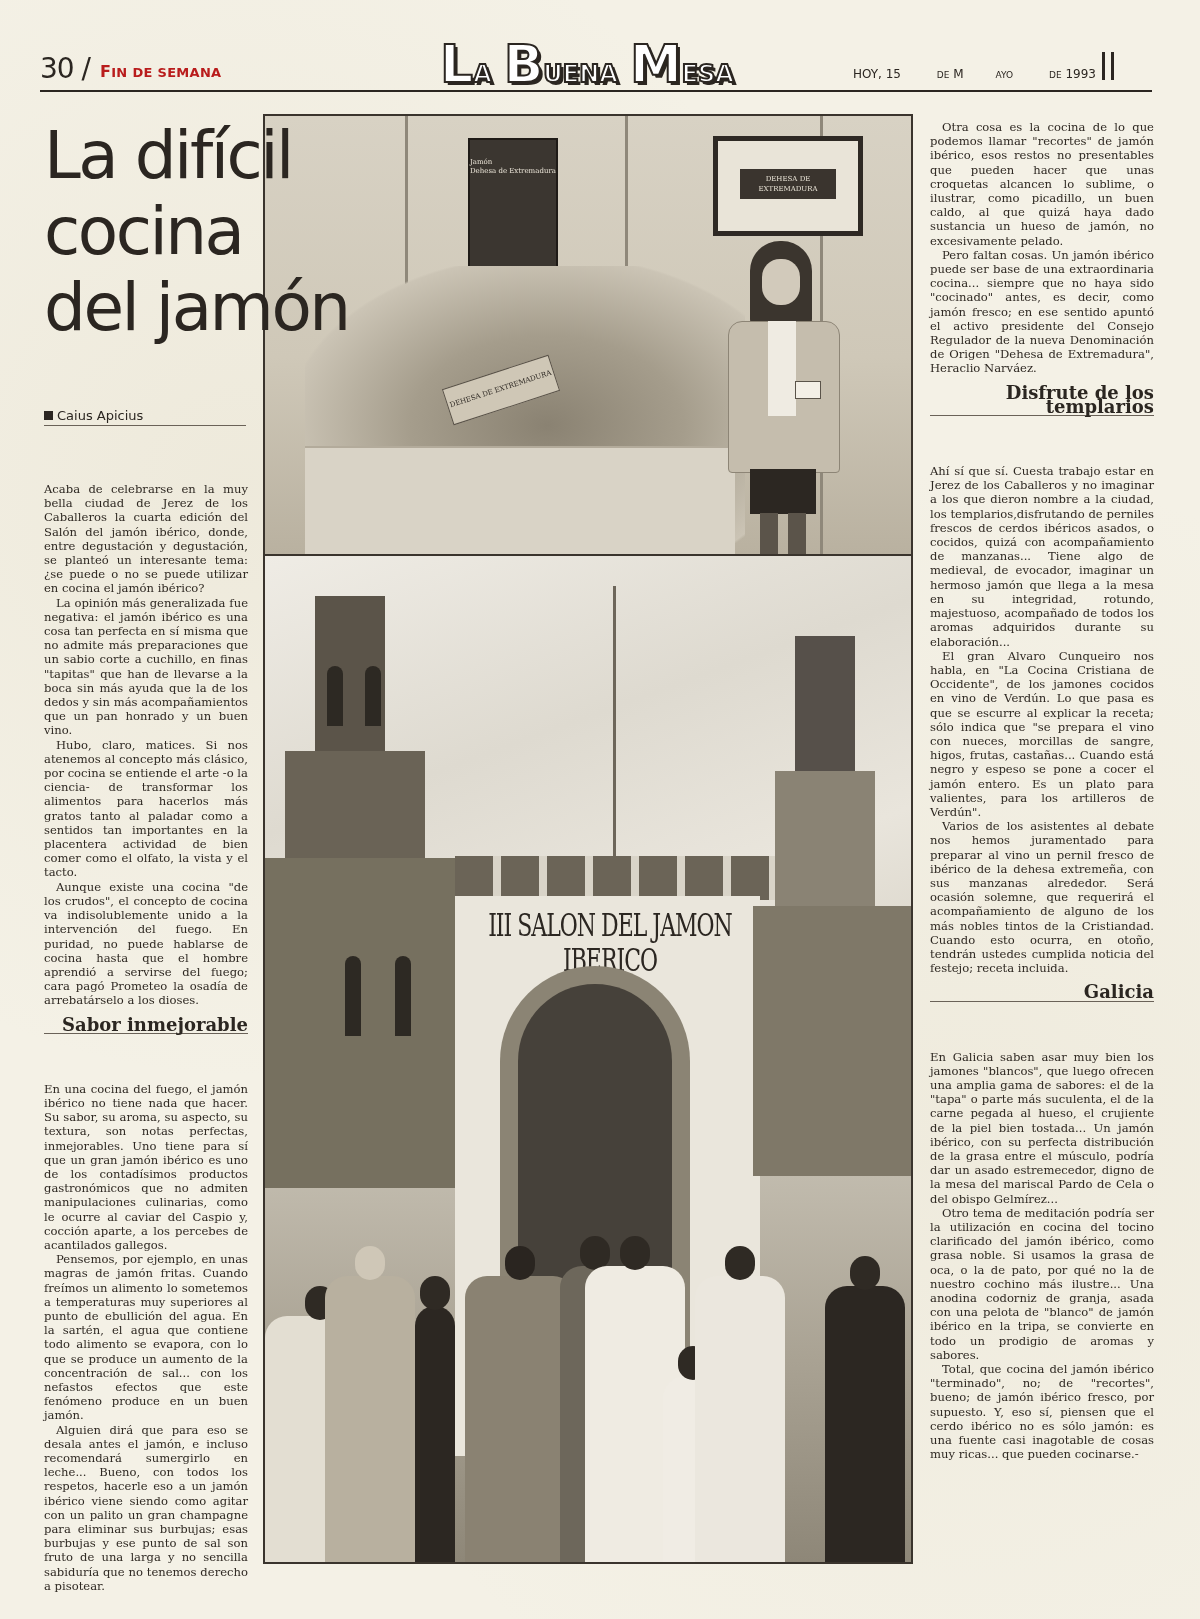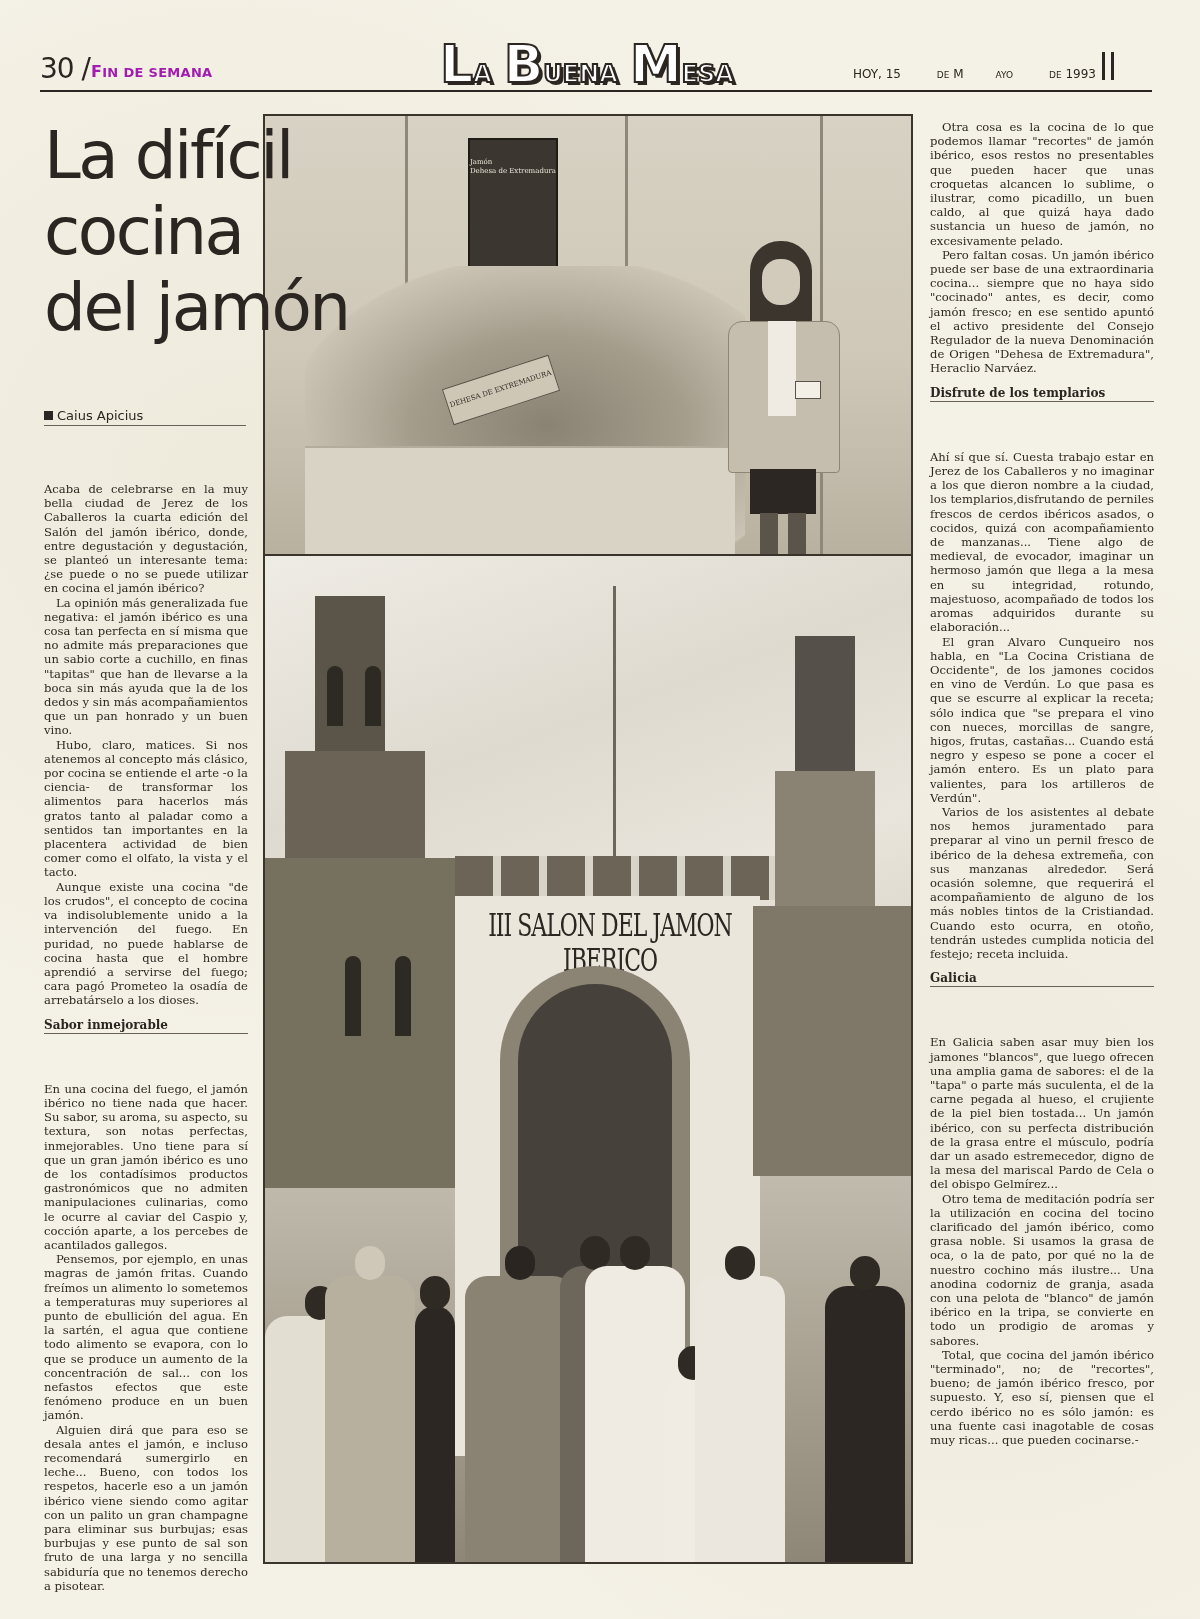--- a/index.html
+++ b/index.html
@@ -12,21 +12,21 @@
   .paper-grain {
     position: absolute; inset: 0;
     background:
       radial-gradient(circle at 20% 30%, rgba(210,200,170,0.18), transparent 40%),
       radial-gradient(circle at 80% 70%, rgba(210,200,170,0.15), transparent 45%);
     pointer-events: none;
   }
   
   .masthead { position: absolute; left: 40px; top: 30px; width: 1112px; height: 62px; }
   .page-num { position: absolute; left: 0; top: 22px; font-family: "DejaVu Sans", sans-serif; font-size: 28px; color: #2b2621; letter-spacing: -1px; }
-  .section-name { position: absolute; left: 51px; top: 32px; font-family: "DejaVu Sans", sans-serif; font-size: 16px; font-weight: bold; color: #a21caf; letter-spacing: 0.3px; }
+  .section-name { position: absolute; left: 60px; top: 32px; font-family: "DejaVu Sans", sans-serif; font-size: 16px; font-weight: bold; color: #b91c1c; letter-spacing: 0.3px; }
   .section-name .sc { font-size: 13px; }
   .brand { position: absolute; left: 400px; top: 0; height: 60px; display: flex; align-items: flex-end; font-family: "DejaVu Sans", sans-serif; font-weight: bold; color: #fff; }
   .brand .big, .brand .small {
     -webkit-text-stroke: 2px #2b2621;
     text-shadow: 3px 3px 0 #2b2621;
     line-height: 1;
   }
   .brand .big { font-size: 52px; }
   .brand .small { font-size: 24px; margin-right: 12px; margin-bottom: 4px; }
   .issue-date { position: absolute; right: 56px; top: 37px; font-family: "DejaVu Sans", sans-serif; font-size: 12px; color: #2b2621; }
@@ -44,22 +44,22 @@
   .byline { position: absolute; left: 44px; top: 408px; width: 202px; border-bottom: 1px solid #6a6258; padding-bottom: 2px; font-family: "DejaVu Sans", sans-serif; font-size: 13px; color: #2b2621; }
   .byline .square { display: inline-block; width: 9px; height: 9px; background: #2b2621; margin-right: 4px; vertical-align: 0; }
 
   
   .col { position: absolute; font-size: 11.6px; line-height: 14.2px; color: #2e2822; }
   .col p { margin: 0; text-indent: 12px; text-align: justify; hyphens: manual; }
   .col p.first { text-indent: 0; margin-top: 48px; }
   .col-left { left: 44px; top: 434px; width: 204px; }
   .col-right { left: 930px; top: 120px; width: 224px; }
   .subhead {
-    font-family: "DejaVu Serif", serif; font-weight: bold; font-size: 12px;
-    border-bottom: 1px solid #6a6258; padding-bottom: 1px; margin: 10px 0 8px 0; color: #2b2621;
+    font-family: "DejaVu Serif", serif; font-weight: bold; font-size: 18px;
+    border-bottom: 1px solid #6a6258; padding-bottom: 1px; margin: 10px 0 8px 0; color: #2b2621; text-align: right;
   }
 
   
   .photo { position: absolute; border: 2px solid #3a342d; box-sizing: border-box; overflow: hidden; }
   .photo-top { left: 263px; top: 114px; width: 650px; height: 442px; background: linear-gradient(180deg, #d8d2c4 0%, #cfc8b8 55%, #b9b1a0 100%); }
   .photo-bottom { left: 263px; top: 554px; width: 650px; height: 1010px; background: linear-gradient(180deg, #e6e2d8 0%, #ddd8cc 40%, #a9a293 80%, #8e8778 100%); }
 
   
   .panel-line { position: absolute; top: 0; width: 3px; height: 100%; background: #8f887a; }
   .poster { position: absolute; left: 203px; top: 22px; width: 90px; height: 140px; background: #3b3630; border: 2px solid #1f1b17; color: #e9e3d6; font-size: 7px; padding-top: 18px; box-sizing: border-box; line-height: 9px; }
@@ -145,20 +145,26 @@
 </div>
 
 <div class="photo photo-top">
   <div class="panel-line" style="left:140px"></div>
   <div class="panel-line" style="left:360px"></div>
   <div class="panel-line" style="left:555px"></div>
   <div class="poster">
     <div>Jamón</div>
     <div>Dehesa de Extremadura</div>
   </div>
+  <div class="frame">
+    <div class="frame-label">
+      <div>DEHESA DE</div>
+      <div>EXTREMADURA</div>
+    </div>
+  </div>
   <div class="ham-display"></div>
   <div class="table-cloth"></div>
   <div class="display-sign">DEHESA DE EXTREMADURA</div>
   <div class="woman">
     <div class="hair"></div>
       <div class="face"></div>
     <div class="jacket"></div>
       <div class="blouse"></div>
     <div class="skirt"></div>
       <div class="legs"></div>

